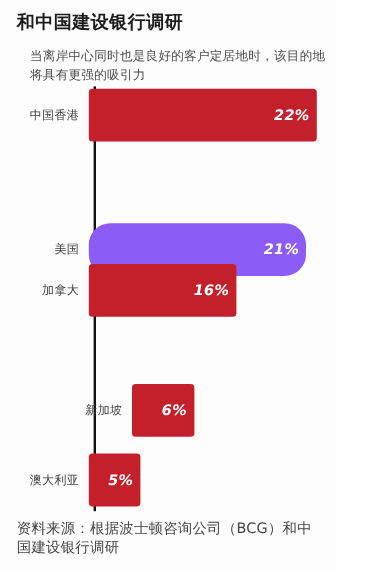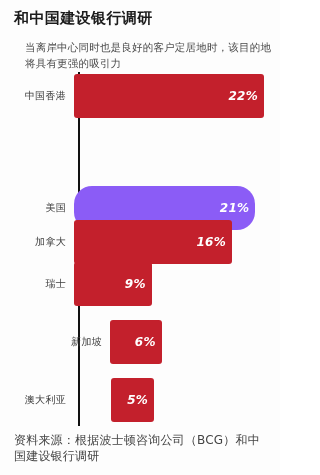--- a/index.html
+++ b/index.html
@@ -154,42 +154,34 @@
           <div class="row-label">美国</div>
           <div class="bar-track">
             <div class="bar" style="width: 181.364px; background: #8b5cf6; border-radius: 18px;">
               <span class="bar-value">21%</span>
             </div>
           </div>
         </div>
         <div class="row" style="top: 148px;">
           <div class="row-label">加拿大</div>
           <div class="bar-track">
-            <div class="bar" style="width: 158px; background: rgb(195, 32, 44);">
+            <div class="bar" style="width: 123px; background: rgb(195, 32, 44);">
               <span class="bar-value">16%</span>
-            </div>
-          </div>
-        </div>
-        <div class="row" style="top: 190px;">
-          <div class="row-label">瑞士</div>
-          <div class="bar-track">
-            <div class="bar" style="width: 77.7273px; background: rgb(195, 32, 44);">
-              <span class="bar-value">9%</span>
             </div>
           </div>
         </div>
         <div class="row" style="top: 248px; padding-left: 36px;">
           <div class="row-label">新加坡</div>
           <div class="bar-track">
             <div class="bar" style="width: 51.8182px; background: rgb(195, 32, 44);">
               <span class="bar-value">6%</span>
             </div>
           </div>
         </div>
-        <div class="row" style="top: 306px; gap: 37px;">
+        <div class="row" style="top: 306px;">
           <div class="row-label">澳大利亚</div>
           <div class="bar-track">
             <div class="bar" style="width: 43.1818px; background: rgb(195, 32, 44);">
               <span class="bar-value">5%</span>
             </div>
           </div>
         </div>
       </div>
   </div>
 

